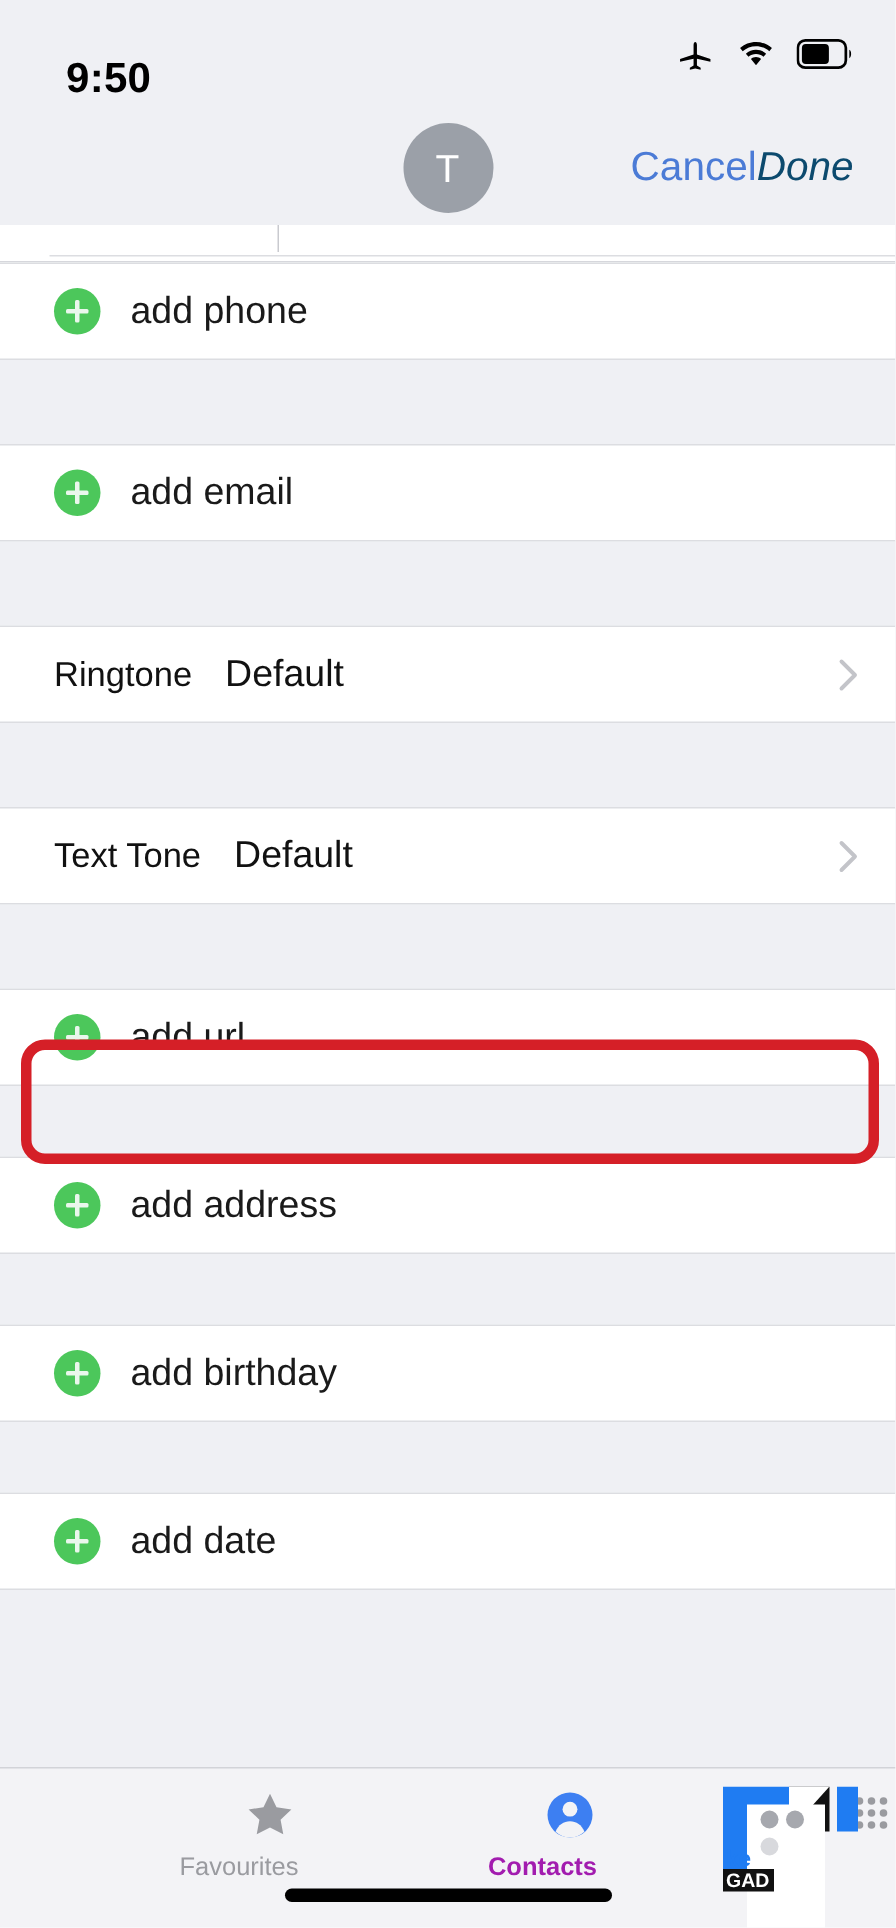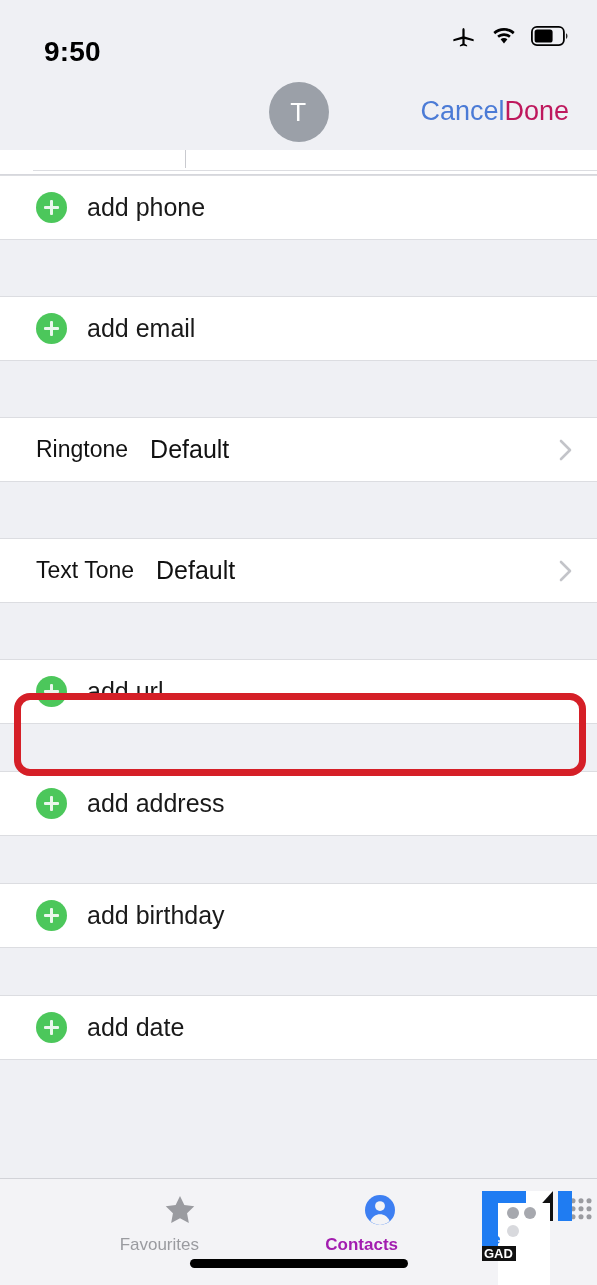--- a/index.html
+++ b/index.html
@@ -56,21 +56,21 @@
   }
   .nav-btn {
     font-size: 27px;
     background: none;
     border: none;
     font-family: inherit;
     cursor: pointer;
     padding: 0;
   }
   .nav-cancel { color: #4b7bd6; }
-  .nav-done { color: #be185d; }
+  .nav-done { color: #0c4a6e; font-style: italic; }
   .avatar {
     position: absolute;
     left: 50%;
     transform: translateX(-50%);
     top: 10px;
     width: 60px;
     height: 60px;
     border-radius: 50%;
     background: #9ba0a8;
     color: #fff;

